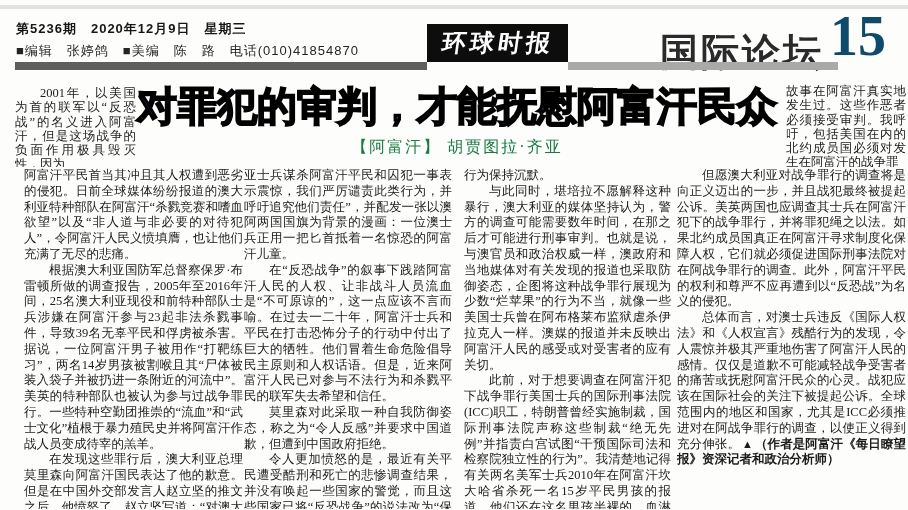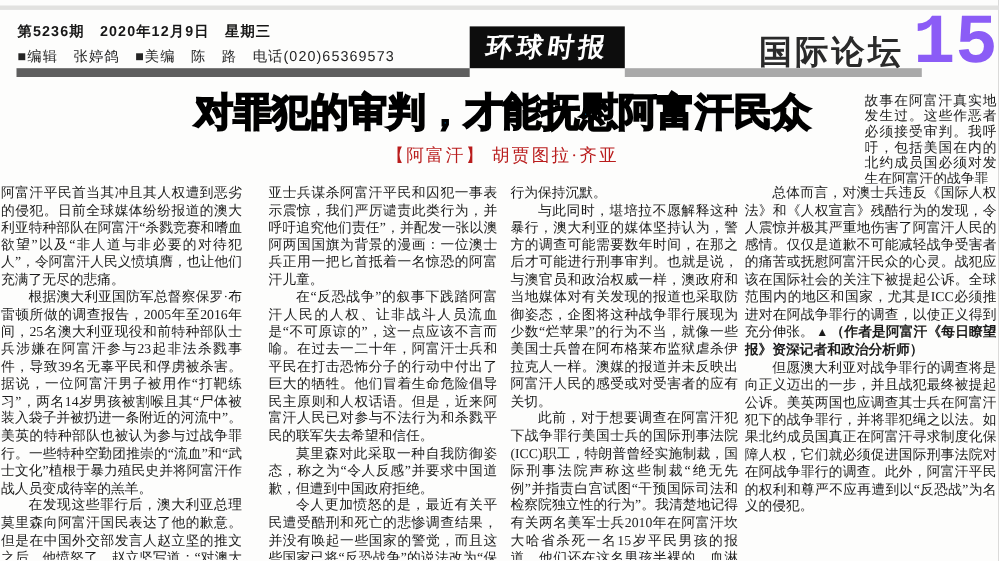--- a/index.html
+++ b/index.html
@@ -11,68 +11,71 @@
   
   .issue-line{position:absolute;left:16px;top:20px;font-family:"Liberation Sans","DejaVu Sans",sans-serif;
               font-weight:700;font-size:13px;color:#161616;letter-spacing:1px;white-space:nowrap}
   .editor-line{position:absolute;left:16px;top:42px;font-family:"Liberation Sans","DejaVu Sans",sans-serif;
               font-size:13px;color:#242424;letter-spacing:1px;white-space:nowrap}
   .masthead{position:absolute;left:427px;top:24px;width:141px;height:38px;background:#0d0d0d;
             display:flex;align-items:center;justify-content:center;z-index:3}
   .masthead span{color:#fff;font-size:24px;font-weight:700;letter-spacing:4px;
             transform:skewX(-8deg);display:inline-block;white-space:nowrap}
   .section-title{position:absolute;left:660px;top:27px;width:162px;text-align:right;
-            font-weight:900;font-size:30px;color:#2a2a2a;letter-spacing:3px;white-space:nowrap}
-  .page-number{position:absolute;left:830px;top:8px;font-family:Liberation Mono, monospace;
-            font-weight:700;font-size:64px;line-height:1;color:#8b5cf6;z-index:2}
+            font-weight:900;font-size:38px;color:#2a2a2a;letter-spacing:3px;white-space:nowrap}
+  .page-number{position:absolute;left:830px;top:8px;font-family:Liberation Serif, serif;
+            font-weight:700;font-size:56px;line-height:1;color:#0c4a6e;z-index:2}
   .bar{position:absolute;top:62px;height:8px}
   .bar-left{left:15px;width:412px;background:#5e5e5e}
   .bar-right{left:568px;width:270px;background:#a9a9a9}
 
   
   .headline-block{position:absolute;left:128px;top:82px;width:658px;text-align:center;z-index:2}
-  .headline{font-family:"Liberation Sans","DejaVu Sans",sans-serif;font-size:35px;font-weight:900;
+  .headline{font-family:"Liberation Sans","DejaVu Sans",sans-serif;font-size:40px;font-weight:900;
             color:#0369a1;white-space:nowrap;line-height:1.2;-webkit-text-stroke:1.8px #000;letter-spacing:0}
-  .byline{margin-top:7px;font-size:16px;color:#b91c1c;letter-spacing:2px}
+  .byline{margin-top:7px;font-size:16px;color:#15803d;letter-spacing:2px}
 
   
   .col{position:absolute;text-align:justify;font-size:12.5px;line-height:15.8px;overflow:hidden}
   .col p{margin:0;padding:0}
   .col p.ind{text-indent:2em}
   .col-narrow{line-height:14.3px}
   #col1-top{left:15px;top:86px;width:121px;height:81px}
-  #col1{left:1px;top:168px;width:219px;height:341px}
+  #col1{left:24px;top:168px;width:219px;height:341px}
   #col2{left:244px;top:168px;width:208px;height:341px}
   #col3{left:464px;top:168px;width:207px;height:341px}
   #col4-top{left:786px;top:84px;width:120px;height:83px}
   #col4{left:677px;top:168px;width:229px;height:341px}
   .end-marker{font-size:11px;padding:0 2px}
   .attribution{font-family:"Liberation Sans","DejaVu Sans",sans-serif;font-weight:700}
 </style>
 </head>
 <body>
 
 <div class="page">
   <div class="topstrip"></div>
 
   <div class="issue-line">第5236期　2020年12月9日　星期三</div>
-  <div class="editor-line">■编辑　张婷鸽　■美编　陈　路　电话(020)65369573</div>
+  <div class="editor-line">■编辑　张婷鸽　■美编　陈　路　电话(010)41854870</div>
   <div class="masthead">
     <span>环球时报</span>
   </div>
   <div class="section-title">国际论坛</div>
   <div class="page-number">15</div>
   <div class="bar bar-left"></div>
   <div class="bar bar-right"></div>
 
   <div class="headline-block">
     <div class="headline">对罪犯的审判，才能抚慰阿富汗民众</div>
     <div class="byline">【阿富汗】 胡贾图拉·齐亚</div>
   </div>
 
+  <div class="col col-narrow" id="col1-top">
+    <p class="ind">2001年，以美国为首的联军以“反恐战”的名义进入阿富汗，但是这场战争的负面作用极具毁灭性，因为</p>
+  </div>
 
   <div class="col" id="col1">
     <p>阿富汗平民首当其冲且其人权遭到恶劣的侵犯。日前全球媒体纷纷报道的澳大利亚特种部队在阿富汗“杀戮竞赛和嗜血欲望”以及“非人道与非必要的对待犯人”，令阿富汗人民义愤填膺，也让他们充满了无尽的悲痛。</p>
     <p class="ind">根据澳大利亚国防军总督察保罗·布雷顿所做的调查报告，2005年至2016年间，25名澳大利亚现役和前特种部队士兵涉嫌在阿富汗参与23起非法杀戮事件，导致39名无辜平民和俘虏被杀害。据说，一位阿富汗男子被用作“打靶练习”，两名14岁男孩被割喉且其“尸体被装入袋子并被扔进一条附近的河流中”。美英的特种部队也被认为参与过战争罪行。一些特种空勤团推崇的“流血”和“武士文化”植根于暴力殖民史并将阿富汗作战人员变成待宰的羔羊。</p>
     <p class="ind">在发现这些罪行后，澳大利亚总理莫里森向阿富汗国民表达了他的歉意。但是在中国外交部发言人赵立坚的推文之后，他愤怒了。赵立坚写道：“对澳大利</p>
   </div>
 
   <div class="col" id="col2">
     <p>亚士兵谋杀阿富汗平民和囚犯一事表示震惊，我们严厉谴责此类行为，并呼吁追究他们责任”，并配发一张以澳阿两国国旗为背景的漫画：一位澳士兵正用一把匕首抵着一名惊恐的阿富汗儿童。</p>
     <p class="ind">在“反恐战争”的叙事下践踏阿富汗人民的人权、让非战斗人员流血是“不可原谅的”，这一点应该不言而喻。在过去一二十年，阿富汗士兵和平民在打击恐怖分子的行动中付出了巨大的牺牲。他们冒着生命危险倡导民主原则和人权话语。但是，近来阿富汗人民已对参与不法行为和杀戮平民的联军失去希望和信任。</p>
@@ -84,16 +87,16 @@
     <p>行为保持沉默。</p>
     <p class="ind">与此同时，堪培拉不愿解释这种暴行，澳大利亚的媒体坚持认为，警方的调查可能需要数年时间，在那之后才可能进行刑事审判。也就是说，与澳官员和政治权威一样，澳政府和当地媒体对有关发现的报道也采取防御姿态，企图将这种战争罪行展现为少数“烂苹果”的行为不当，就像一些美国士兵曾在阿布格莱布监狱虐杀伊拉克人一样。澳媒的报道并未反映出阿富汗人民的感受或对受害者的应有关切。</p>
     <p class="ind">此前，对于想要调查在阿富汗犯下战争罪行美国士兵的国际刑事法院(ICC)职工，特朗普曾经实施制裁，国际刑事法院声称这些制裁“绝无先例”并指责白宫试图“干预国际司法和检察院独立性的行为”。我清楚地记得有关两名美军士兵2010年在阿富汗坎大哈省杀死一名15岁平民男孩的报道，他们还在这名男孩半裸的、血淋淋的尸体旁摆拍，庆祝其杀害行为。此类多半在恐怖电影中才能看到的</p>
   </div>
 
   <div class="col col-narrow" id="col4-top">
     <p>故事在阿富汗真实地发生过。这些作恶者必须接受审判。我呼吁，包括美国在内的北约成员国必须对发生在阿富汗的战争罪</p>
   </div>
 
   <div class="col" id="col4">
+    <p class="ind">但愿澳大利亚对战争罪行的调查将是向正义迈出的一步，并且战犯最终被提起公诉。美英两国也应调查其士兵在阿富汗犯下的战争罪行，并将罪犯绳之以法。如果北约成员国真正在阿富汗寻求制度化保障人权，它们就必须促进国际刑事法院对在阿战争罪行的调查。此外，阿富汗平民的权利和尊严不应再遭到以“反恐战”为名义的侵犯。</p>
     <p class="ind"><span>总体而言，对澳士兵违反《国际人权法》和《人权宣言》残酷行为的发现，令人震惊并极其严重地伤害了阿富汗人民的感情。仅仅是道歉不可能减轻战争受害者的痛苦或抚慰阿富汗民众的心灵。战犯应该在国际社会的关注下被提起公诉。全球范围内的地区和国家，尤其是ICC必须推进对在阿战争罪行的调查，以使正义得到充分伸张。</span><span class="end-marker">▲</span><span class="attribution">（作者是阿富汗《每日瞭望报》资深记者和政治分析师）</span></p>
-    <p class="ind">但愿澳大利亚对战争罪行的调查将是向正义迈出的一步，并且战犯最终被提起公诉。美英两国也应调查其士兵在阿富汗犯下的战争罪行，并将罪犯绳之以法。如果北约成员国真正在阿富汗寻求制度化保障人权，它们就必须促进国际刑事法院对在阿战争罪行的调查。此外，阿富汗平民的权利和尊严不应再遭到以“反恐战”为名义的侵犯。</p>
   </div>
 </div>
 
 </body></html>

